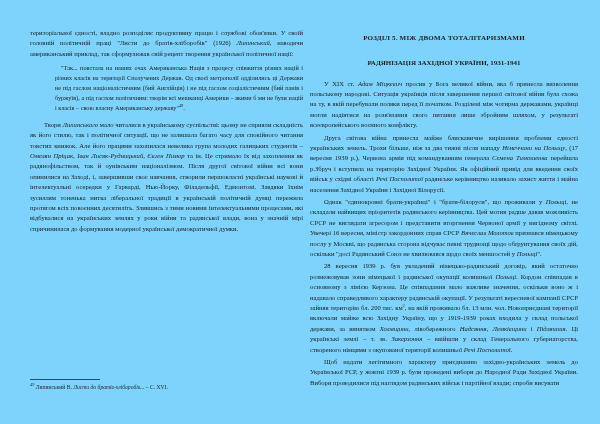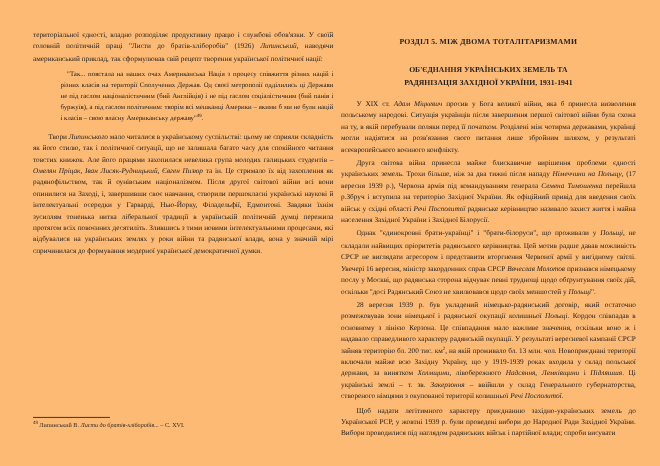--- a/index.html
+++ b/index.html
@@ -3,21 +3,21 @@
 <meta charset="utf-8">
 <style>
   * { margin:0; padding:0; box-sizing:border-box; }
   html,body { width:600px; height:424px; }
   body {
     background:#ffffff;
     font-family:"Liberation Serif", serif;
     color:#1e1e1e;
     overflow:hidden;
   }
-  .spread { position:relative; width:600px; height:424px; background:#fdba74; }
+  .spread { position:relative; width:600px; height:424px; background:#7dd3fc; }
   .page { position:absolute; }
   .page.left  { left:30px;  top:28px; width:273px; }
   .page.right { left:310px; top:30px; width:268px; }
 
   p.body {
     font-size:6.6px;
     line-height:10.4px;
     text-align:justify;
     margin-bottom:2px;
   }
@@ -65,21 +65,20 @@
   </div>
 
   <div class="fnArea">
     <div class="fn-rule"></div>
     <p class="fn"><sup>49</sup><span> Липинський В. </span><span class="it">Листи до братів-хліборобів...</span><span> – С. XVI.</span></p>
   </div>
 
   <div class="page right">
     <h1 class="chapter">РОЗДІЛ 5. МІЖ ДВОМА ТОТАЛІТАРИЗМАМИ</h1>
     <div class="section">
-      <div>ОБ'ЄДНАННЯ УКРАЇНСЬКИХ ЗЕМЕЛЬ ТА</div>
       <div>РАДЯНІЗАЦІЯ ЗАХІДНОЇ УКРАЇНИ, 1931-1941</div>
     </div>
     <p class="body ind"><span>У XIX ст. </span><span class="it">Адам Міцкевич</span><span> просив у Бога великої війни, яка б принесла визволення польському народові. Ситуація українців після завершення першої світової війни була схожа на ту, в якій перебували поляки перед її початком. Розділені між чотирма державами, українці могли надіятися на розв'язання свого питання лише збройним шляхом, у результаті всеєвропейського воєнного конфлікту.</span></p>
     <p class="body ind"><span>Друга світова війна принесла майже блискавичне вирішення проблеми єдності українських земель. Трохи більше, ніж за два тижні після нападу </span><span class="it">Німеччини на Польщу</span><span>, (17 вересня 1939 р.), Червона армія під командуванням генерала </span><span class="it">Семена Тимошенка</span><span> перейшла р.Збруч і вступила на територію Західної України. Як офіційний привід для введення своїх військ у східні області </span><span class="it">Речі Посполитої</span><span> радянське керівництво називало захист життя і майна населення Західної України і Західної Білорусії.</span></p>
     <p class="body ind"><span>Однак "єдинокровні брати-українці" і "брати-білоруси", що проживали у </span><span class="it">Польщі</span><span>, не складали найвищих пріоритетів радянського керівництва. Цей мотив радше давав можливість СРСР не виглядати агресором і представити вторгнення Червоної армії у вигідному світлі. Увечері 16 вересня, міністр закордонних справ СРСР </span><span class="it">Вячеслав Молотов</span><span> признався німецькому послу у Москві, що радянська сторона відчуває певні труднощі щодо обґрунтування своїх дій, оскільки "досі Радянський Союз не хвилювався щодо своїх меншостей у </span><span class="it">Польщі</span><span>".</span></p>
     <p class="body ind"><span>28 вересня 1939 р. був укладений німецько-радянський договір, який остаточно розмежовував зони німецької і радянської окупації колишньої </span><span class="it">Польщі</span><span>. Кордон співпадав в основному з лінією Керзона. Це співпадання мало важливе значення, оскільки воно ж і надавало справедливого характеру радянській окупації. У результаті вересневої кампанії СРСР зайняв територію бл. 200 тис. км</span><sup>2</sup><span>, на якій проживало бл. 13 млн. чол. Новоприєднані території включали майже всю Західну Україну, що у 1919-1939 роках входила у склад польської держави, за винятком </span><span class="it">Холмщини</span><span>, лівобережного </span><span class="it">Надсяння</span><span>, </span><span class="it">Лемківщини</span><span> і </span><span class="it">Підляшшя</span><span>. Ці українські землі – т. зв. </span><span class="it">Закерзоння</span><span> – ввійшли у склад Генерального губернаторства, створеного німцями з окупованої території колишньої </span><span class="it">Речі Посполитої</span><span>.</span></p>
     <p class="body ind"><span>Щоб надати легітимного характеру приєднанню західно-українських земель до Української РСР, у жовтні 1939 р. були проведені вибори до Народної Ради Західної України. Вибори проводилися під наглядом радянських військ і партійної влади; спроби висувати</span></p>
   </div>
 
 </div>

